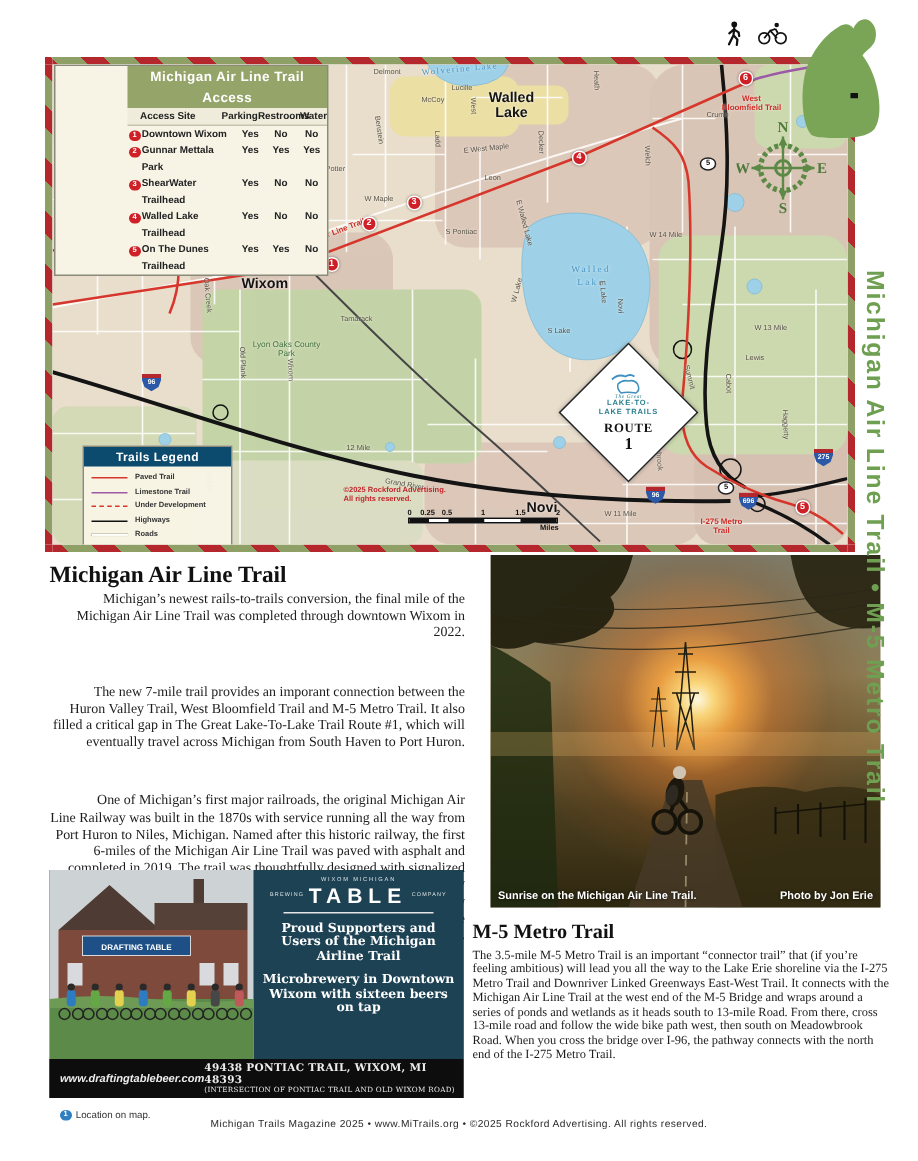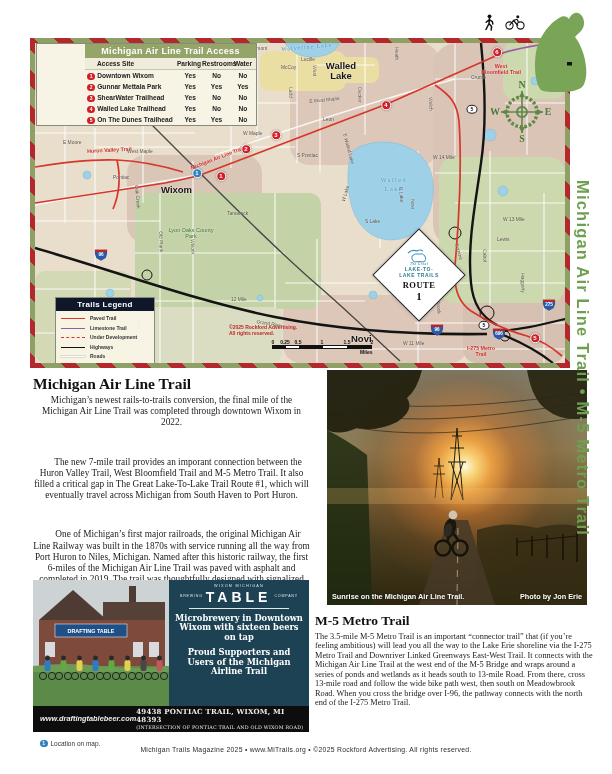--- a/index.html
+++ b/index.html
@@ -41,37 +41,37 @@
   .marker.blue{background:#2f7fc1;}
   .shield{position:absolute;width:13px;height:11.5px;transform:translate(-50%,-50%);
     background:linear-gradient(180deg,#b3272d 0 3px,#2b58a7 3px);
     clip-path:polygon(0% 0%,100% 0%,100% 32%,86% 76%,50% 100%,14% 76%,0% 32%);
     color:#fff;font:bold 4.6px/12px "Liberation Sans",sans-serif;text-align:center;z-index:8;}
   .oval{position:absolute;width:11px;height:8.5px;transform:translate(-50%,-50%);
     background:#fff;border:.9px solid #222;border-radius:50%;box-sizing:border-box;
     color:#111;font:bold 5px/7px "Liberation Sans",sans-serif;text-align:center;z-index:8;}
 
   
-  .acc-table{position:absolute;left:1px;top:0;width:221px;background:#f7f4e6;
+  .acc-table{position:absolute;left:1px;top:0;width:183px;background:#f7f4e6;
     border:.5px solid #8a8a7a;box-sizing:border-box;z-index:10;padding-left:48px;}
   .tbl-title{background:#95a468;color:#fff;font:bold 9px/14px "Liberation Sans",sans-serif;
     text-align:center;letter-spacing:.3px;}
   .tbl-head{display:flex;font:bold 6.6px/11px "Liberation Sans",sans-serif;color:#222;
     border-bottom:.5px solid #c5c2ae;background:#efecdb;}
   .tbl-row{display:flex;font:6.6px/11px "Liberation Sans",sans-serif;color:#222;font-weight:600;}
   .c-num{width:13px;text-align:center;}
   .c-site{width:85px;text-align:left;}
   .c-val{width:28px;text-align:center;}
   .badge{display:inline-block;width:7.5px;height:7.5px;border-radius:50%;background:#cf2027;
     color:#fff;font:bold 5px/7.5px "Liberation Sans",sans-serif;text-align:center;vertical-align:.5px;}
 
   
   .lg-box{position:absolute;left:20px;top:254px;width:98px;background:rgba(248,245,230,.96);
     border:.5px solid #8a8a7a;z-index:10;}
-  .lg-head{background:#0f172a;color:#fff;font:bold 8px/13px "Liberation Sans",sans-serif;
+  .lg-head{background:#0c4a6e;color:#fff;font:bold 8px/13px "Liberation Sans",sans-serif;
     text-align:center;letter-spacing:.3px;}
   .lg-body{padding:3px 5px 4px;}
   .lg-row{display:flex;align-items:center;height:9.5px;}
   .lg-line{width:24px;margin-right:5px;height:0;border-top:1.8px solid #888;}
   .lg-row.paved .lg-line{border-top:1.8px solid #d6362b;}
   .lg-row.limestone .lg-line{border-top:1.8px solid #9b59a8;}
   .lg-row.underdev .lg-line{border-top:1.8px dashed #d6362b;}
   .lg-row.highway .lg-line{border-top:1.8px solid #111;}
   .lg-row.road .lg-line{border-top:1.8px solid #fff;box-shadow:0 0 0 .4px #b5b2a0;}
   .lg-label{font:bold 5px/1 "Liberation Sans",sans-serif;color:#333;}
@@ -102,21 +102,21 @@
 
   
   .sidebar-title{position:absolute;left:570px;top:180px;height:424px;width:26px;
     writing-mode:vertical-rl;font:bold 16.5px/26px "Liberation Sans",sans-serif;
     color:#6fa052;letter-spacing:1.2px;white-space:nowrap;z-index:20;}
 
   
   .article{position:absolute;left:33px;top:375px;width:277px;}
   .article h1{margin:0 0 3px;font:bold 15.5px/1.1 "Liberation Serif",serif;color:#111;}
   .body-copy p{margin:0;font:9.3px/11.2px "Liberation Serif",serif;color:#1c1c1c;
-    text-align:center;}
+    text-align:right;}
   .body-copy p + p{text-indent:13px;margin-top:28px;}
 
   
   .photo{position:absolute;left:327px;top:370px;width:260px;height:235px;overflow:hidden;
     background:
      radial-gradient(circle at 53% 41%, rgba(255,252,228,.98) 0%, rgba(255,216,120,.95) 6%,
        rgba(249,163,62,.85) 14%, rgba(205,112,42,.55) 26%, rgba(130,75,32,.25) 45%, rgba(0,0,0,0) 62%),
      linear-gradient(180deg,#7d7e6e 0%,#8d7d55 34%,#6e5c34 54%,#4b3e1f 72%,#2d260f 100%);}
   .photo svg{position:absolute;left:0;top:0;}
   .photo-cap{position:absolute;left:0;bottom:3px;width:100%;display:flex;
@@ -622,22 +622,22 @@
         </svg>
       </div>
       <div class="ad-right">
         <div class="adr-arc">WIXOM MICHIGAN</div>
         <div class="adr-name2row">
           <span class="adr-side">BREWING</span>
           <span class="adr-name2">TABLE</span>
           <span class="adr-side">COMPANY</span>
         </div>
         <div class="adr-rule"></div>
+        <p class="adr-txt">Proud Supporters and Users of the Michigan Airline Trail</p>
         <p class="adr-txt">Microbrewery in Downtown Wixom with sixteen beers on tap</p>
-        <p class="adr-txt">Proud Supporters and Users of the Michigan Airline Trail</p>
       </div>
     </div>
     <div class="ad-bar">
       <span class="ad-web">www.draftingtablebeer.com</span>
       <span class="ad-addr">
         <div class="a1">49438 PONTIAC TRAIL, WIXOM, MI 48393</div>
         <div class="a2">(INTERSECTION OF PONTIAC TRAIL AND OLD WIXOM ROAD)</div>
       </span>
     </div>
   </div>

